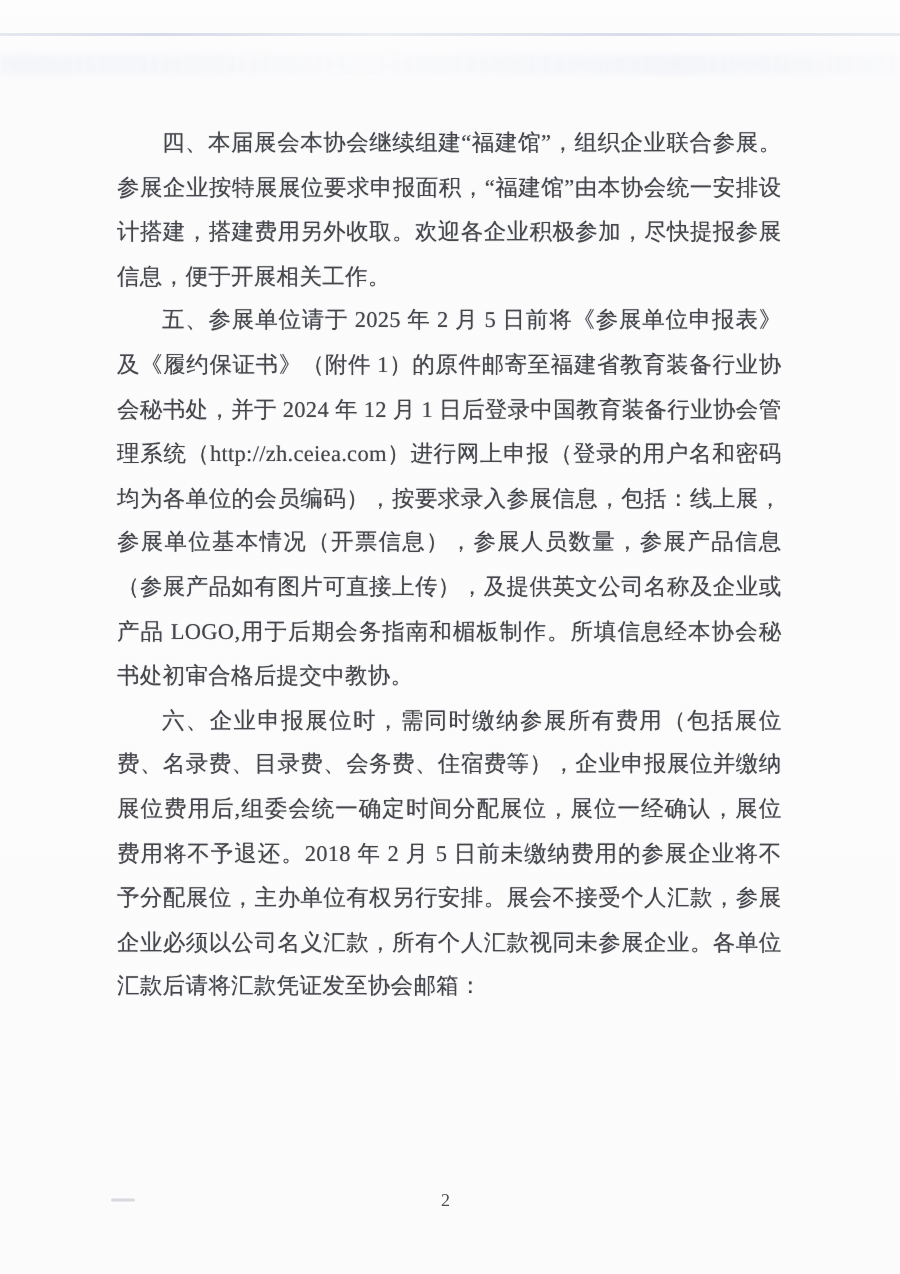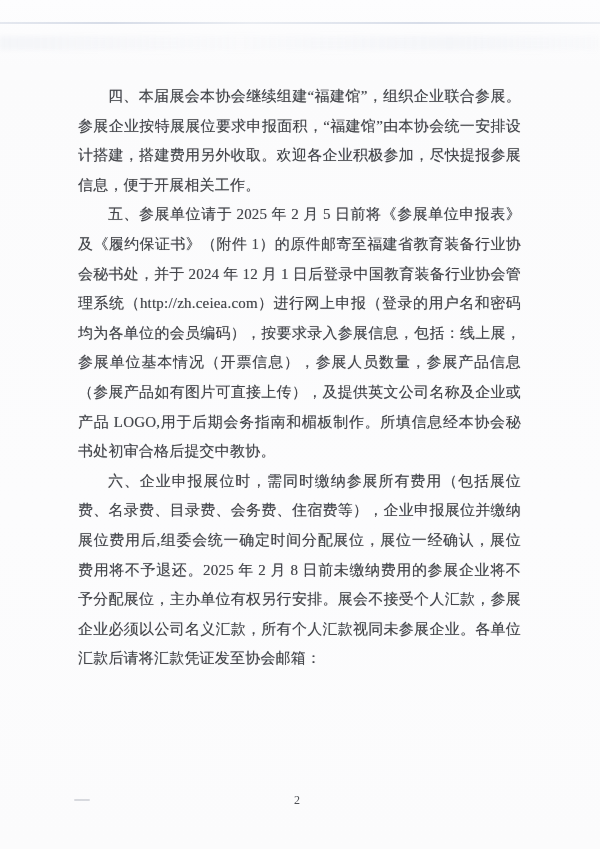--- a/index.html
+++ b/index.html
@@ -83,20 +83,20 @@
 <body>
 
 <div class="page">
 
   <div class="scan-line-top"></div>
   <div class="scan-smudge"></div>
 
   <div class="doc-body">
     <p>四、本届展会本协会继续组建“福建馆”，组织企业联合参展。参展企业按特展展位要求申报面积，“福建馆”由本协会统一安排设计搭建，搭建费用另外收取。欢迎各企业积极参加，尽快提报参展信息，便于开展相关工作。</p>
     <p>五、参展单位请于 2025 年 2 月 5 日前将《参展单位申报表》及《履约保证书》（附件 1）的原件邮寄至福建省教育装备行业协会秘书处，并于 2024 年 12 月 1 日后登录中国教育装备行业协会管理系统（http://zh.ceiea.com）进行网上申报（登录的用户名和密码均为各单位的会员编码），按要求录入参展信息，包括：线上展，参展单位基本情况（开票信息），参展人员数量，参展产品信息（参展产品如有图片可直接上传），及提供英文公司名称及企业或产品 LOGO,用于后期会务指南和楣板制作。所填信息经本协会秘书处初审合格后提交中教协。</p>
-    <p>六、企业申报展位时，需同时缴纳参展所有费用（包括展位费、名录费、目录费、会务费、住宿费等），企业申报展位并缴纳展位费用后,组委会统一确定时间分配展位，展位一经确认，展位费用将不予退还。2025 年 2 月 8 日前未缴纳费用的参展企业将不予分配展位，主办单位有权另行安排。展会不接受个人汇款，参展企业必须以公司名义汇款，所有个人汇款视同未参展企业。各单位汇款后请将汇款凭证发至协会邮箱：</p>
+    <p>六、企业申报展位时，需同时缴纳参展所有费用（包括展位费、名录费、目录费、会务费、住宿费等），企业申报展位并缴纳展位费用后,组委会统一确定时间分配展位，展位一经确认，展位费用将不予退还。2018 年 2 月 5 日前未缴纳费用的参展企业将不予分配展位，主办单位有权另行安排。展会不接受个人汇款，参展企业必须以公司名义汇款，所有个人汇款视同未参展企业。各单位汇款后请将汇款凭证发至协会邮箱：</p>
   </div>
 
   <div class="scan-dash-bottom"></div>
 
   <div class="page-number">2</div>
 
 </div>
 
 </body></html>

